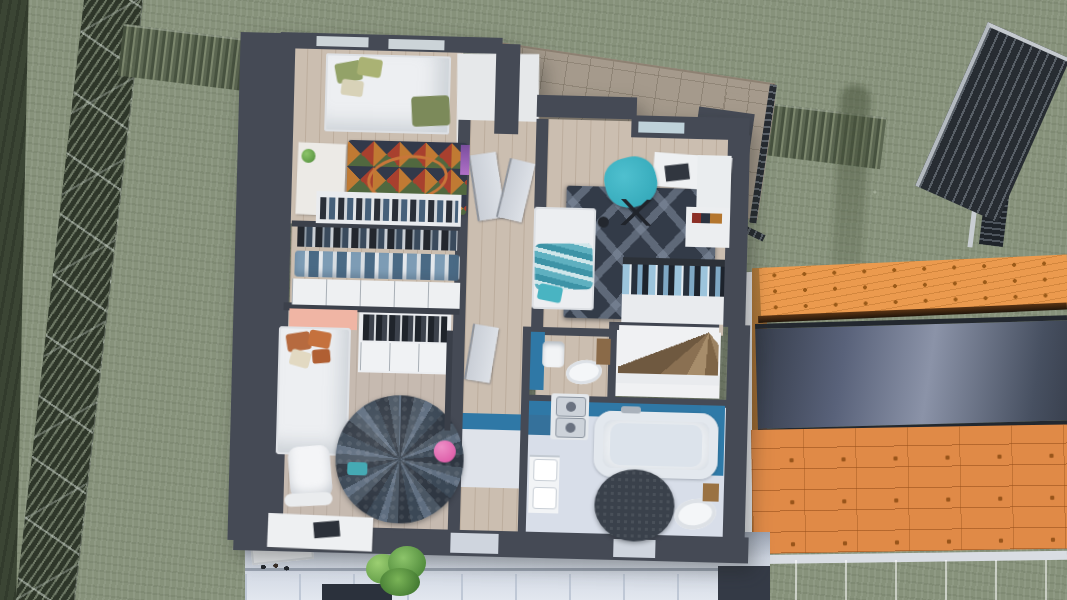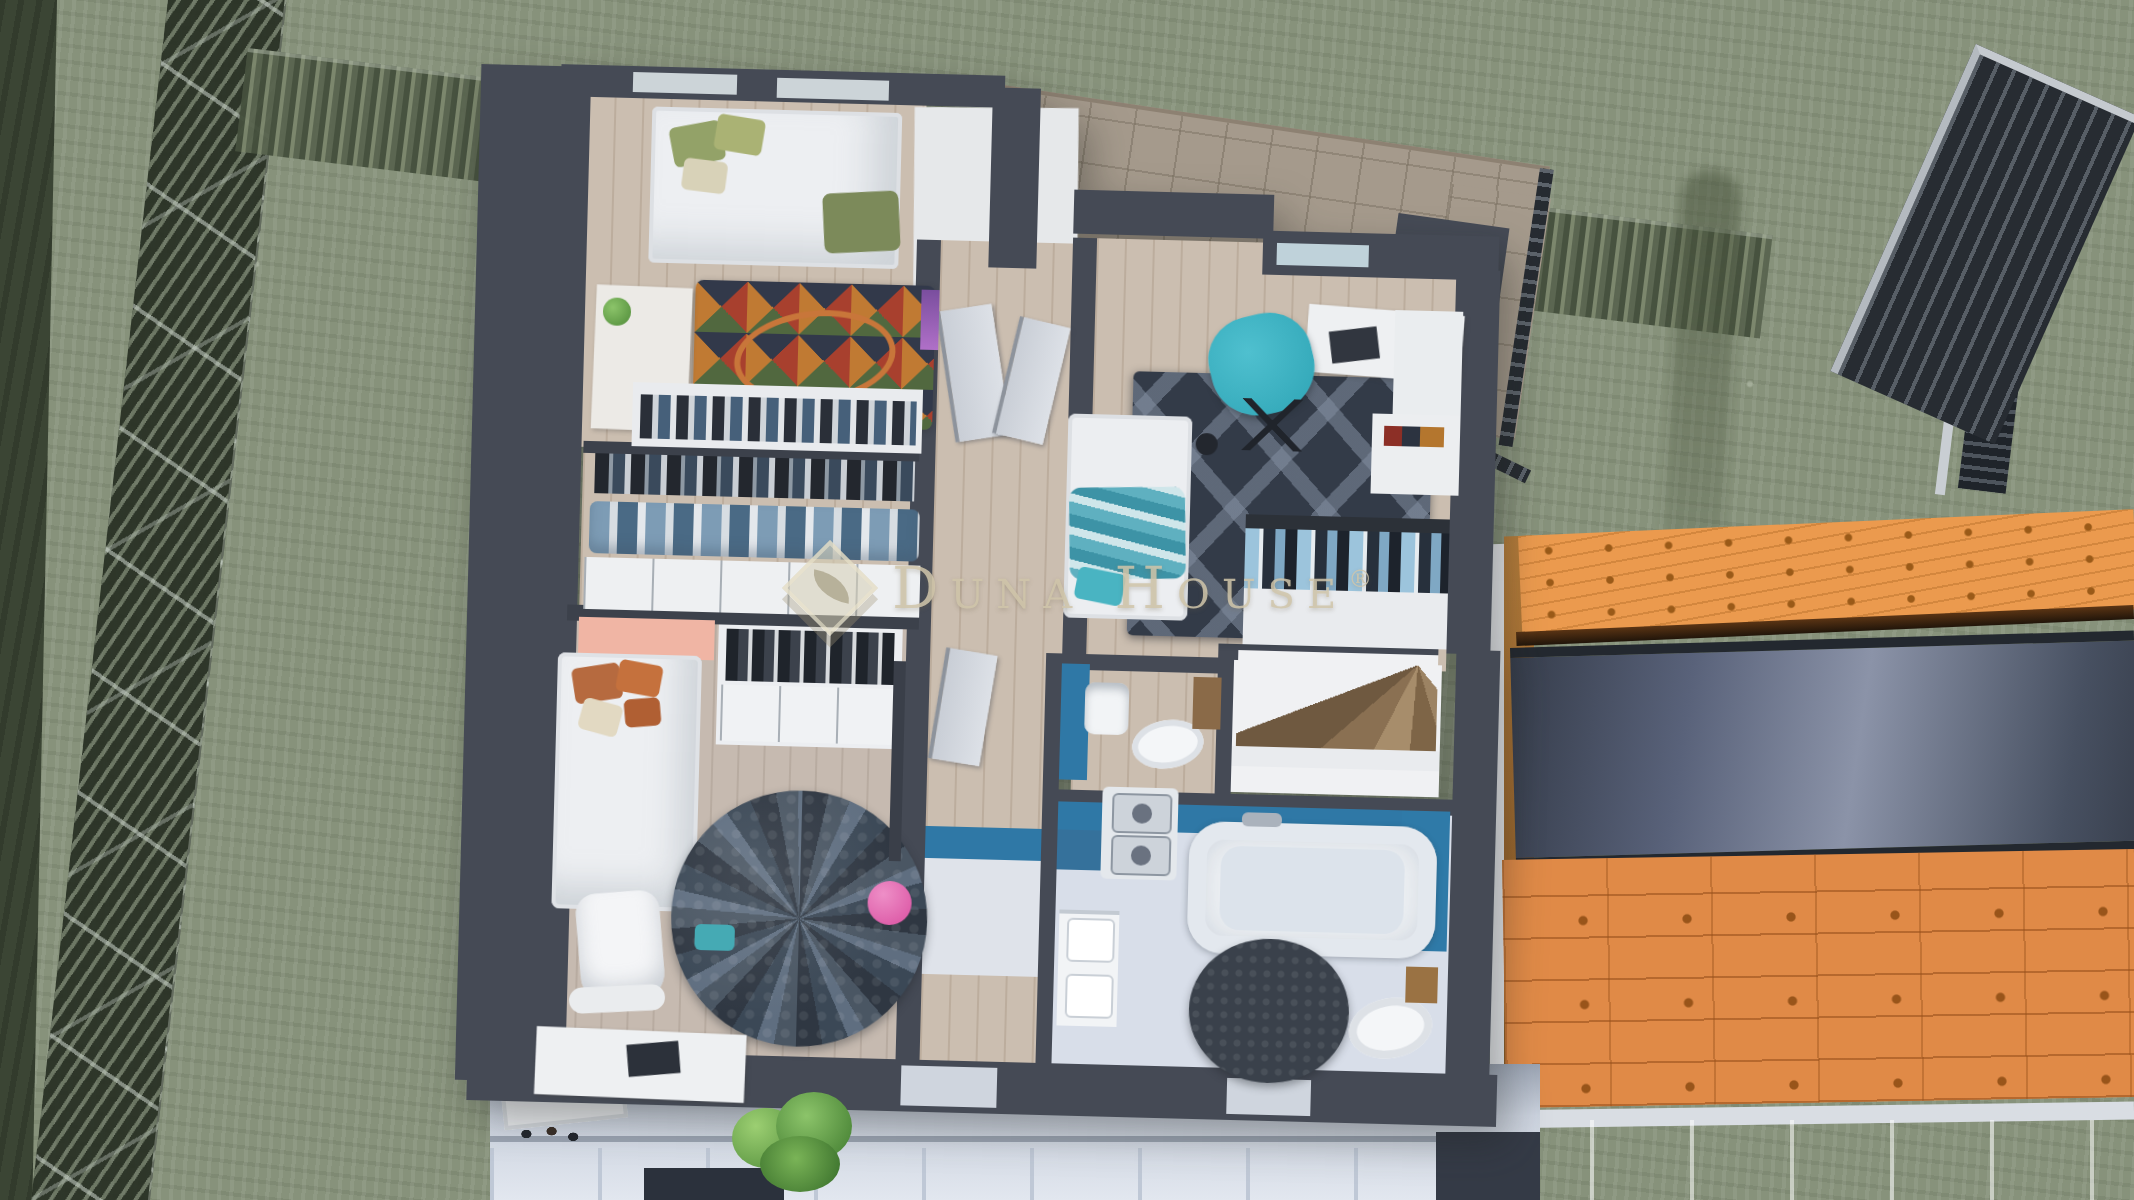--- a/index.html
+++ b/index.html
@@ -430,22 +430,14 @@
     <div class="a toilet2"></div>
     <div class="a bath-wood"></div>
   </div>
 
   <div class="a plant">
     <i class="p1"></i>
       <i class="p2"></i>
       <i class="p3"></i>
   </div>
 
-  <div class="a wm">
-    <div class="wm-diamond">
-      <div class="wm-leaf"></div>
-    </div>
-    <div class="wm-text">
-      <span>Duna House</span><span class="wm-reg">®</span>
-    </div>
-  </div>
 
 </div>
 
 </body></html>

